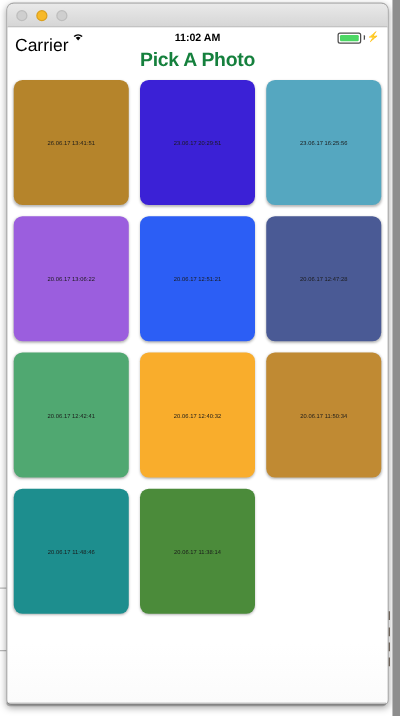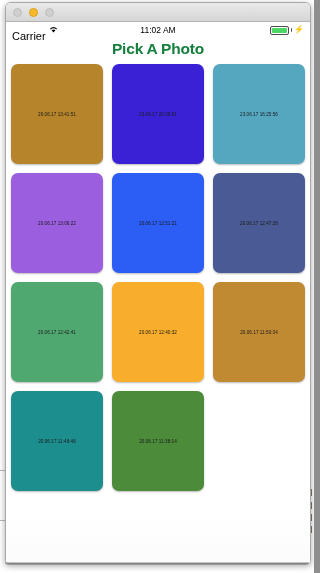--- a/index.html
+++ b/index.html
@@ -113,28 +113,28 @@
     padding: 0 6px;
     font-size: 8.5px;
     color: #000;
     position: relative;
   }
   .sb-left {
     display: flex;
     align-items: center;
     gap: 3px;
   }
-  .carrier-label { font-size: 11px; margin-top: 12px; }
+  .carrier-label { font-size: 14px; margin-top: 12px; }
   .wifi-icon { display: block; }
   .sb-time {
     position: absolute;
     left: 0; right: 0;
     text-align: center;
     font-size: 8.5px;
-    font-weight: normal;
+    font-weight: bold;
     pointer-events: none;
   }
   .sb-right {
     margin-left: auto;
     display: flex;
     align-items: center;
     gap: 1px;
   }
   .battery {
     position: relative;

